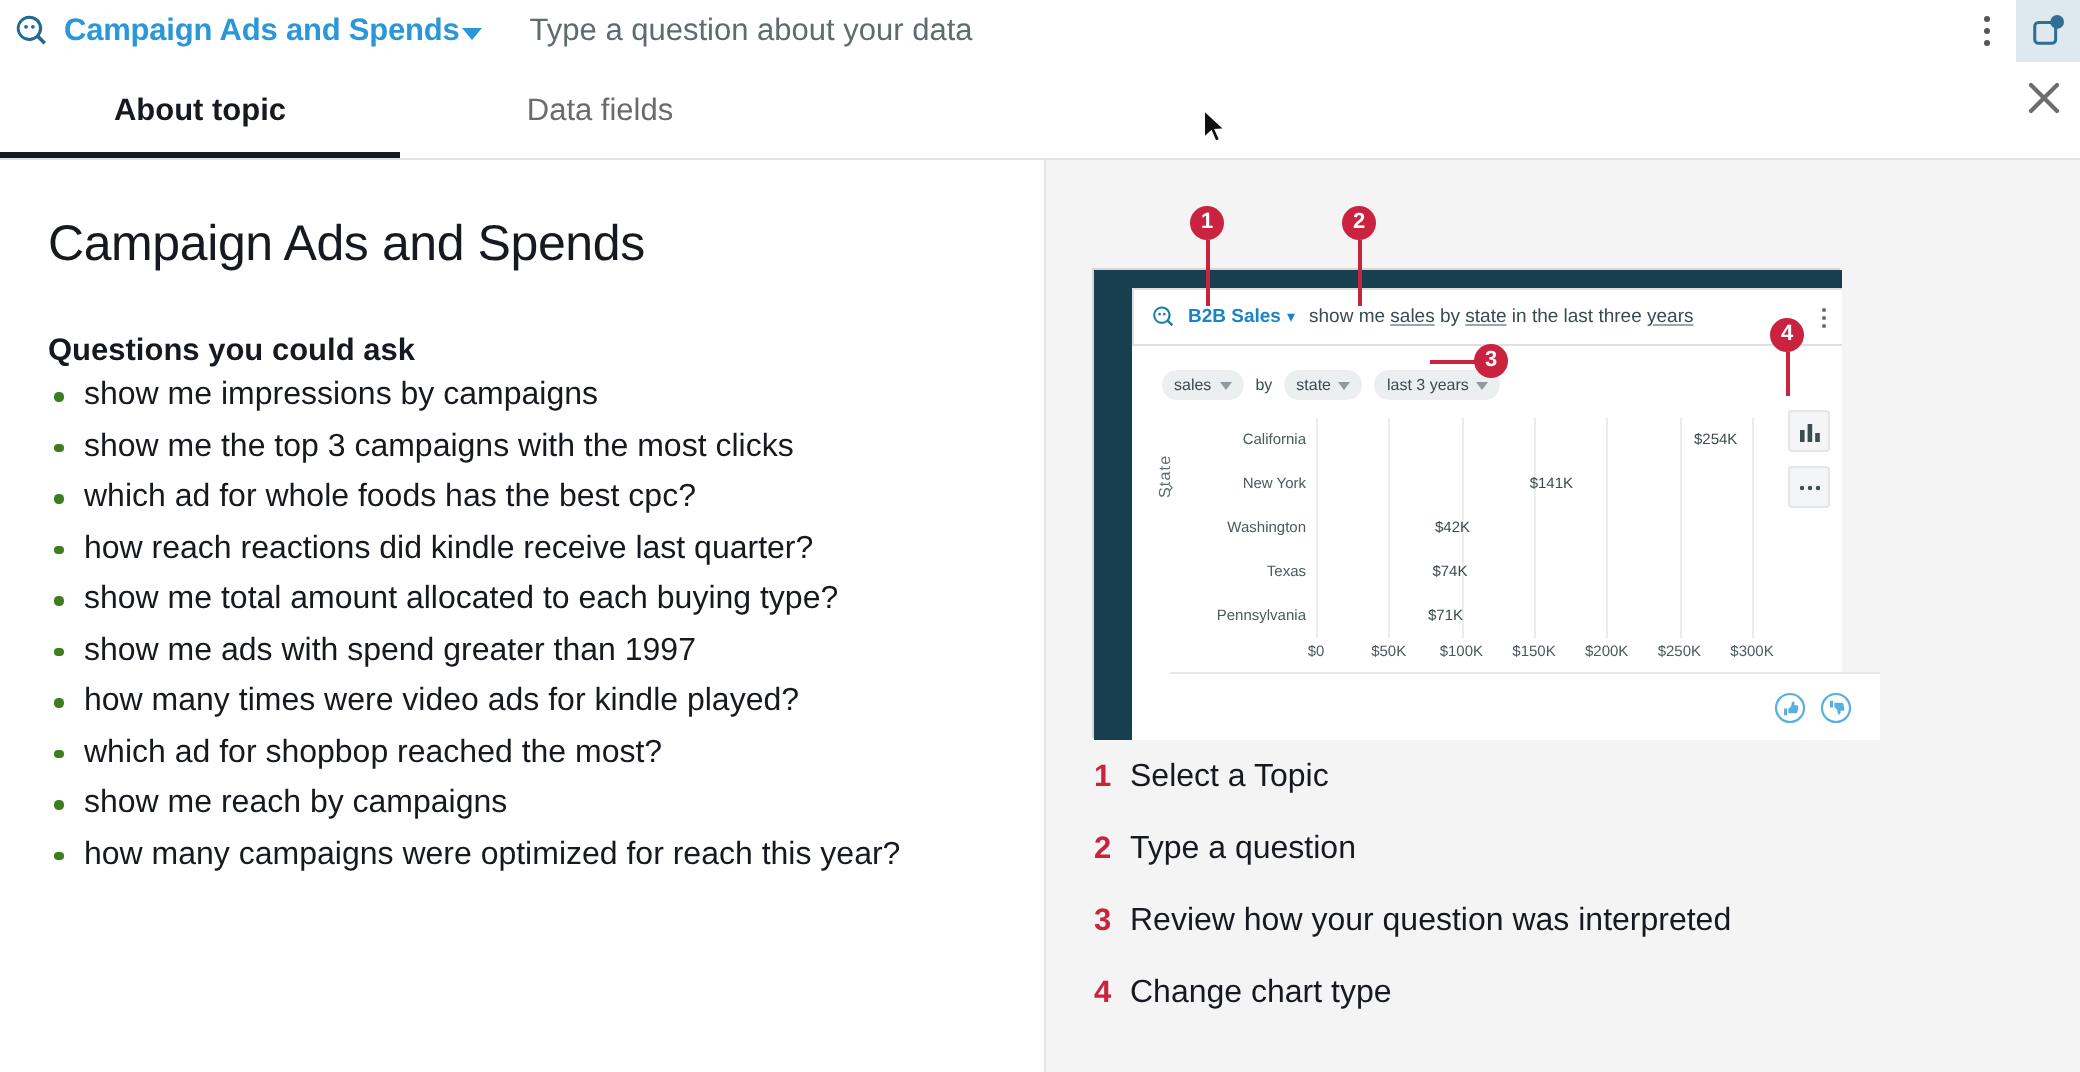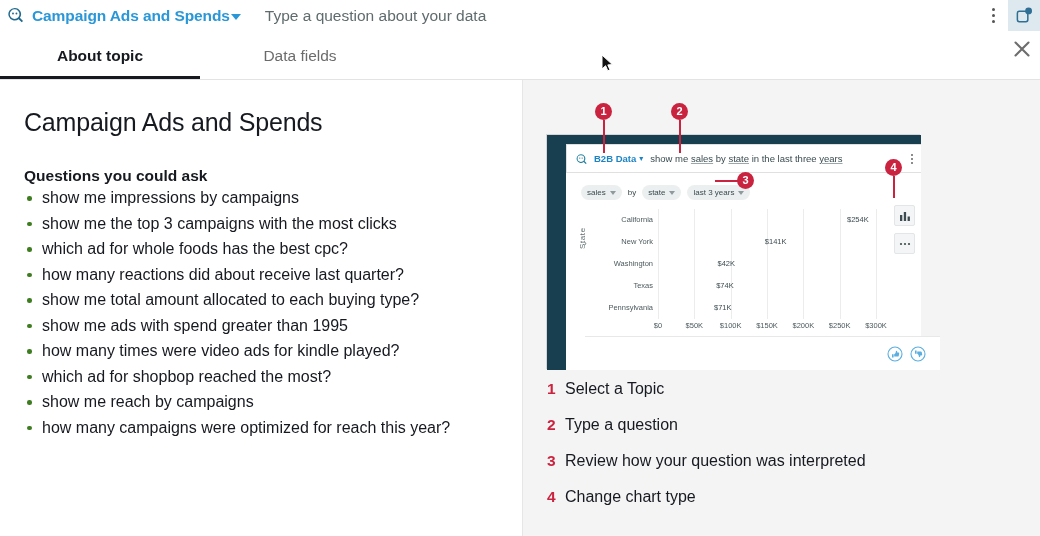--- a/index.html
+++ b/index.html
@@ -207,23 +207,23 @@
     </svg>
   </span>
 
   <div class="left-panel">
     <div class="page-title">Campaign Ads and Spends</div>
     <div class="section-head">Questions you could ask</div>
     <ul class="qlist">
       <li>show me impressions by campaigns</li>
       <li>show me the top 3 campaigns with the most clicks</li>
       <li>which ad for whole foods has the best cpc?</li>
-      <li>how many reactions did about receive last quarter?</li>
+      <li>how reach reactions did kindle receive last quarter?</li>
       <li>show me total amount allocated to each buying type?</li>
-      <li>show me ads with spend greater than 1995</li>
+      <li>show me ads with spend greater than 1997</li>
       <li>how many times were video ads for kindle played?</li>
       <li>which ad for shopbop reached the most?</li>
       <li>show me reach by campaigns</li>
       <li>how many campaigns were optimized for reach this year?</li>
     </ul>
   </div>
 
   <div class="right-panel">
 
     <div class="badge" style="left:72px; top:23px;">1</div>
@@ -243,21 +243,21 @@
       <div class="mock-darkleft"></div>
 
       <div class="mock-searchbar">
         <span class="mock-q">
           <svg width="13" height="13" viewBox="0 0 22 22">
             <path d="M10 2.2a7.3 7.3 0 1 0 4.6 13l3.6 3.6 1.5-1.5-3.6-3.6A7.3 7.3 0 0 0 10 2.2zm0 1.7a5.6 5.6 0 1 1 0 11.2 5.6 5.6 0 0 1 0-11.2z" fill="#1f7f9e"></path>
             <circle cx="8.1" cy="8.6" r="1.1" fill="#1f7f9e"></circle>
             <circle cx="12.1" cy="8.6" r="1.1" fill="#1f7f9e"></circle>
           </svg>
         </span>
-        <span class="mock-topic">B2B Data</span>
+        <span class="mock-topic">B2B Sales</span>
         <span class="mock-caret-sm">▾</span>
         <span class="mock-query"><span>show me </span><u>sales</u><span> by </span><u>state</u><span> in the last three </span><u>years</u></span>
         <span class="mock-kebab">
             <i></i>
             <i></i>
             <i></i>
           </span>
       </div>
 
       <div class="mock-body">

